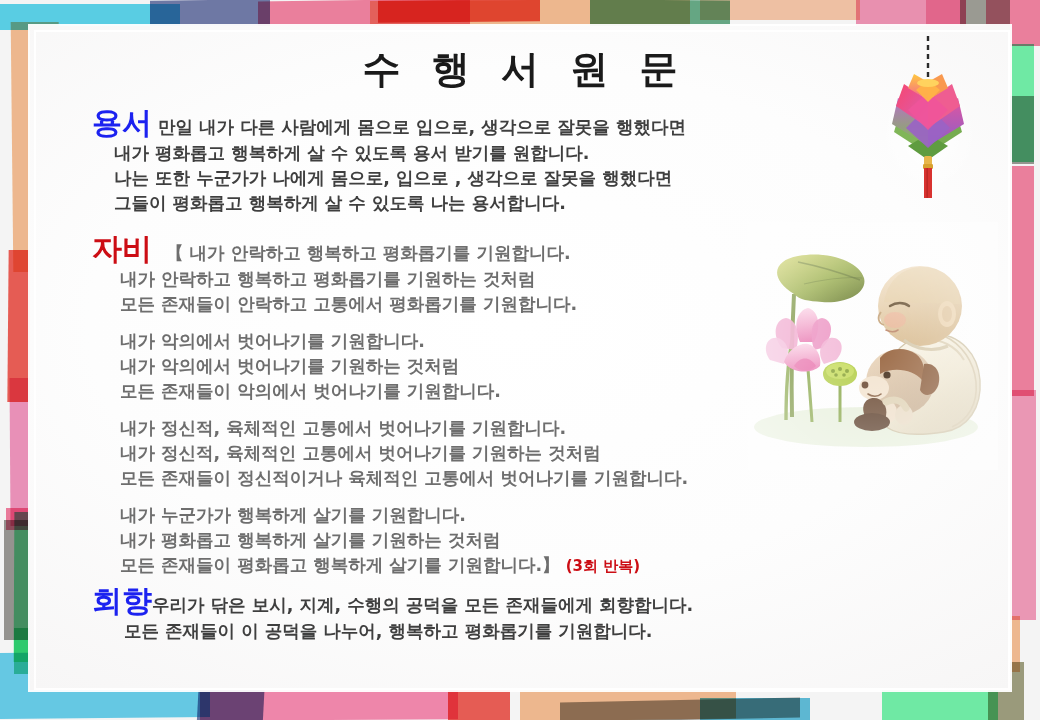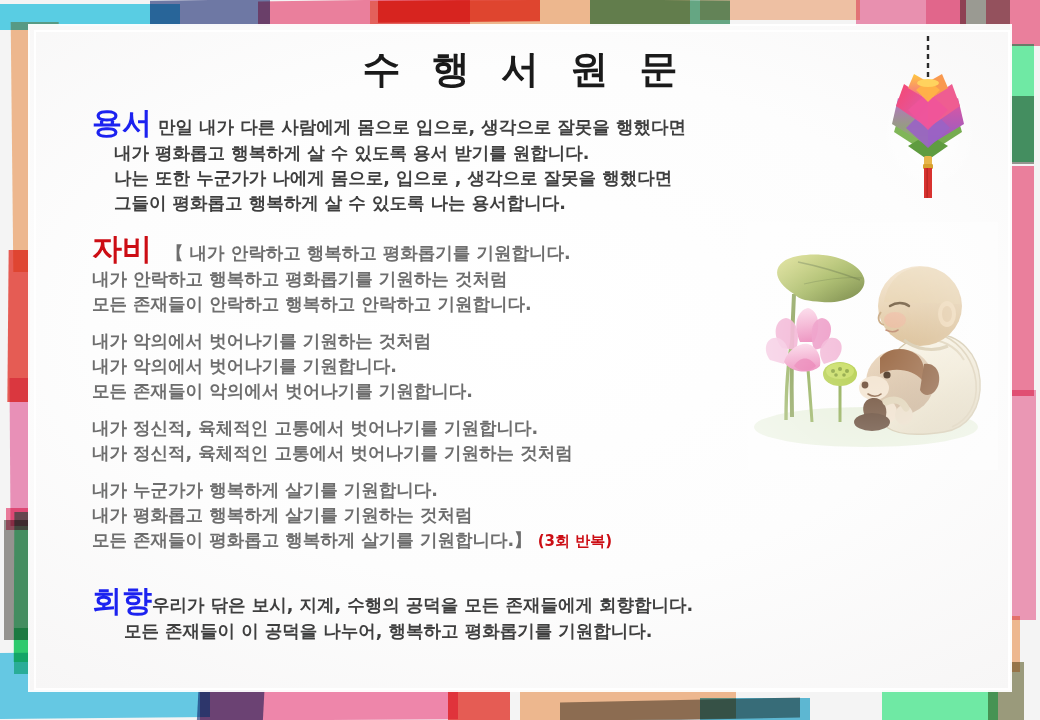--- a/index.html
+++ b/index.html
@@ -121,21 +121,21 @@
   }
   #sec-forgive .body { margin-left: 22px; }
 
   
   #sec-compassion { left: 92px; top: 234px; }
   #sec-compassion .firstrow {
     display: flex;
     align-items: baseline;
     gap: 14px;
   }
-  #sec-compassion .stanza { margin-top: 12px; }
+  #sec-compassion .stanza { margin-left: 28px; margin-top: 12px; }
   #sec-compassion .stanza.first { margin-top: 1px; }
 
   
   #sec-dedication { left: 92px; top: 586px; }
   #sec-dedication .firstrow {
     display: flex;
     align-items: baseline;
     gap: 0;
   }
   #sec-dedication .body { margin-left: 32px; margin-top: 1px; }
@@ -385,32 +385,33 @@
     </div>
 
     <div class="section" id="sec-compassion">
       <div class="firstrow">
         <span class="head head-red">자비</span>
         <span class="line">【 내가 안락하고 행복하고 평화롭기를 기원합니다.</span>
       </div>
 
       <div class="stanza first">
         <div class="line">내가 안락하고 행복하고 평화롭기를 기원하는 것처럼</div>
-        <div class="line">모든 존재들이 안락하고 행복하고 안락하고 기원합니다.</div>
+        <div class="line">모든 존재들이 안락하고 고통에서 평화롭기를 기원합니다.</div>
       </div>
 
       <div class="stanza">
+        <div class="line">내가 악의에서 벗어나기를 기원합니다.</div>
         <div class="line">내가 악의에서 벗어나기를 기원하는 것처럼</div>
-        <div class="line">내가 악의에서 벗어나기를 기원합니다.</div>
         <div class="line">모든 존재들이 악의에서 벗어나기를 기원합니다.</div>
       </div>
 
       <div class="stanza">
         <div class="line">내가 정신적, 육체적인 고통에서 벗어나기를 기원합니다.</div>
         <div class="line">내가 정신적, 육체적인 고통에서 벗어나기를 기원하는 것처럼</div>
+        <div class="line">모든 존재들이 정신적이거나 육체적인 고통에서 벗어나기를 기원합니다.</div>
       </div>
 
       <div class="stanza">
         <div class="line">내가 누군가가 행복하게 살기를 기원합니다.</div>
         <div class="line">내가 평화롭고 행복하게 살기를 기원하는 것처럼</div>
         <div class="line">
           <span>모든 존재들이 평화롭고 행복하게 살기를 기원합니다.】</span>
           <span class="repeat-note">(3회 반복)</span>
         </div>
       </div>

